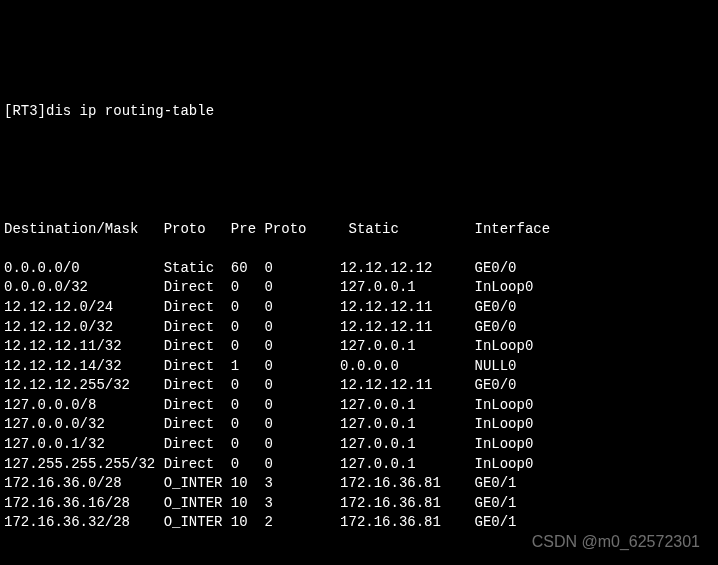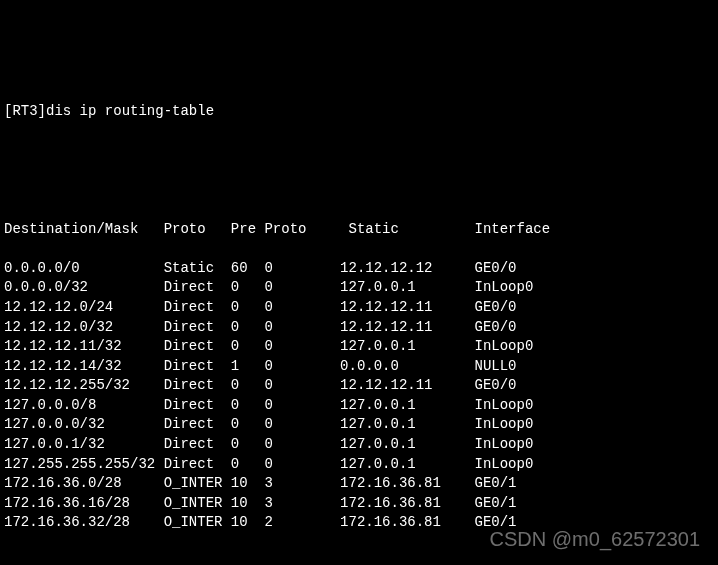--- a/index.html
+++ b/index.html
@@ -20,21 +20,21 @@
       overflow: hidden;
       white-space: pre;
     }
     .term { white-space: pre; }
     .watermark {
       position: absolute;
       bottom: 12px;
       right: 18px;
       color: rgba(200,200,200,0.55);
       font-family: Arial, sans-serif;
-      font-size: 20px;
+      font-size: 16px;
       pointer-events: none;
       margin-top: 8px;
     }
     .row span { display: inline-block; }
   </style>
 </head>
 <body>
 
 
 

